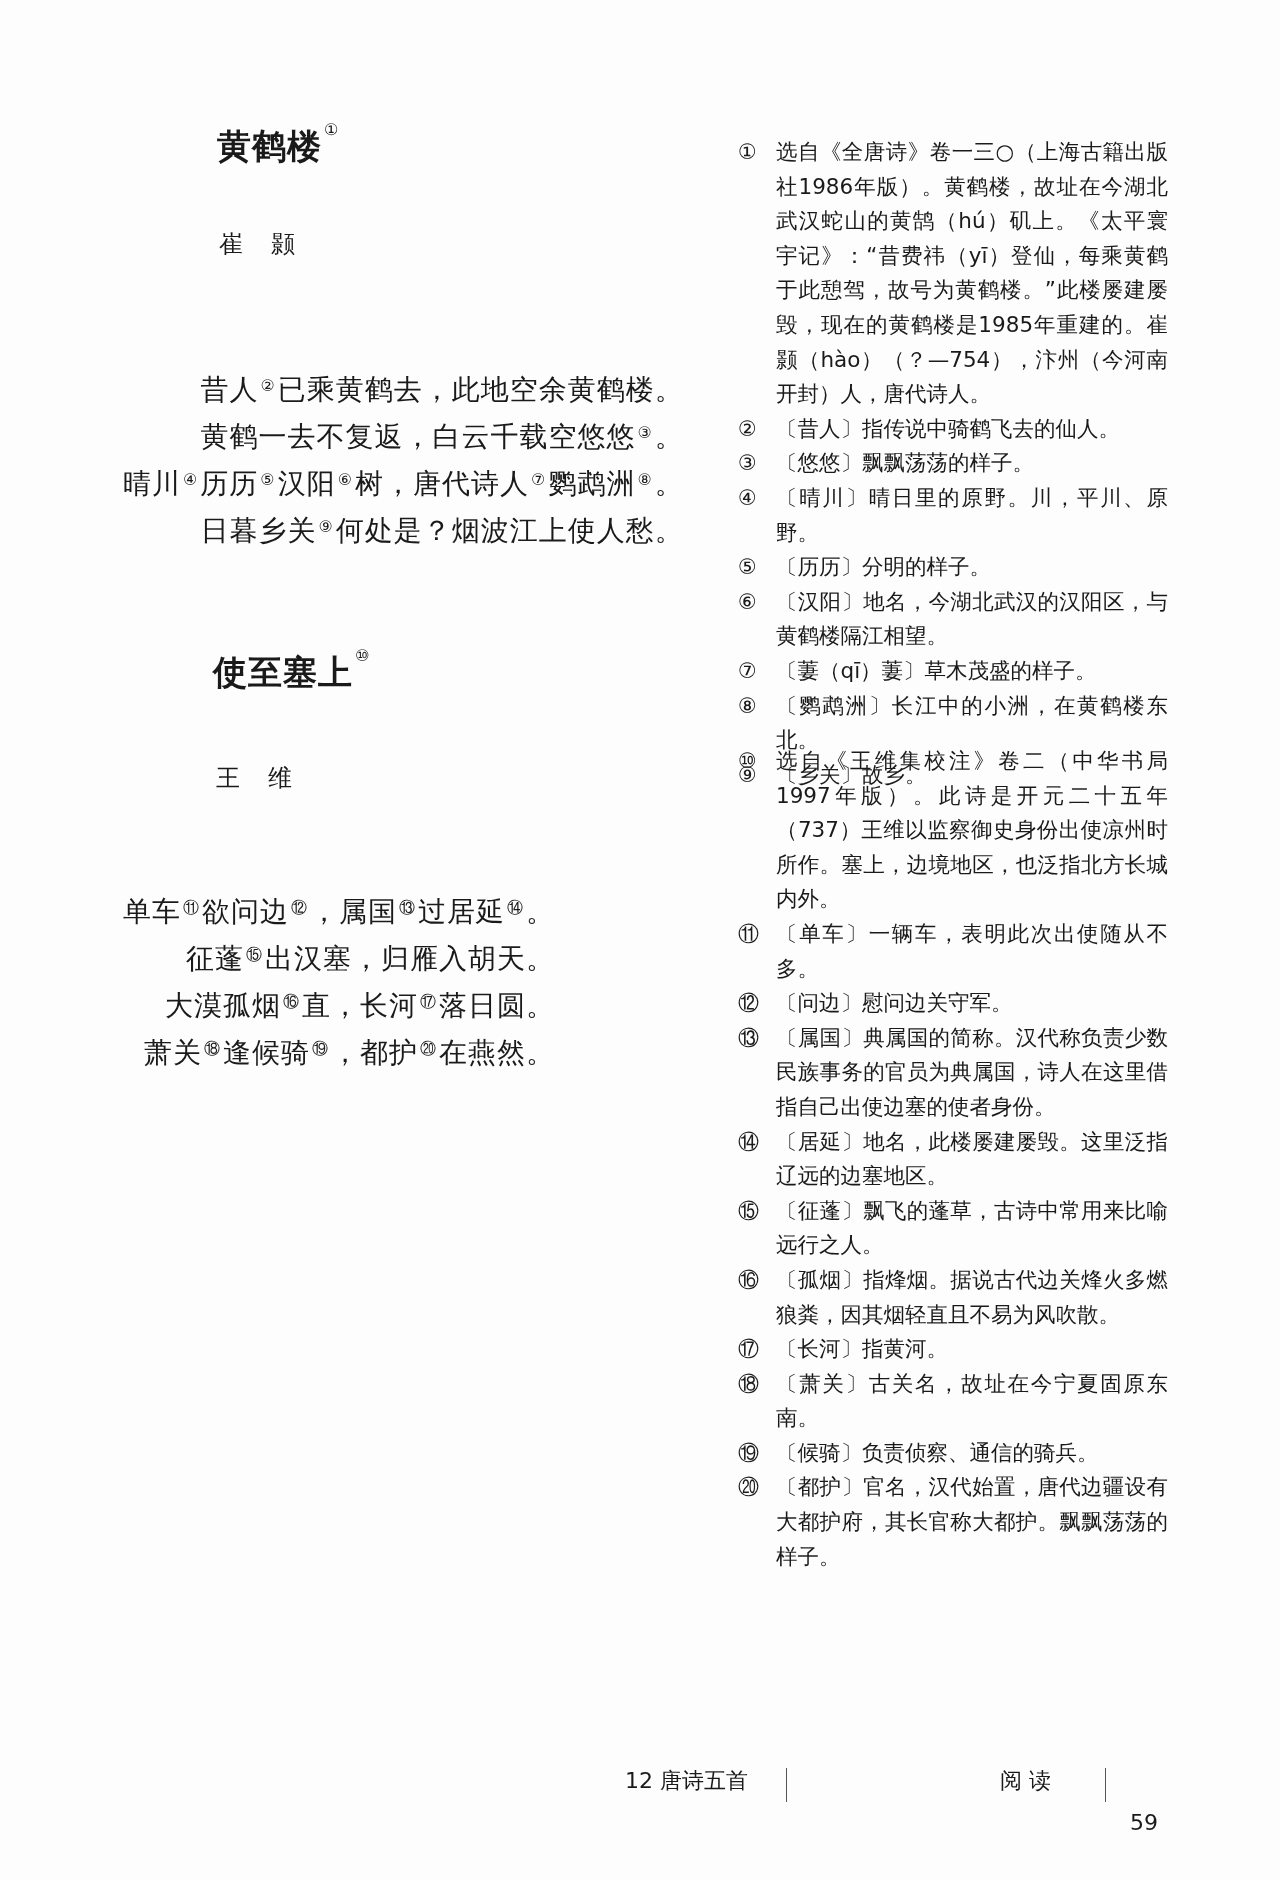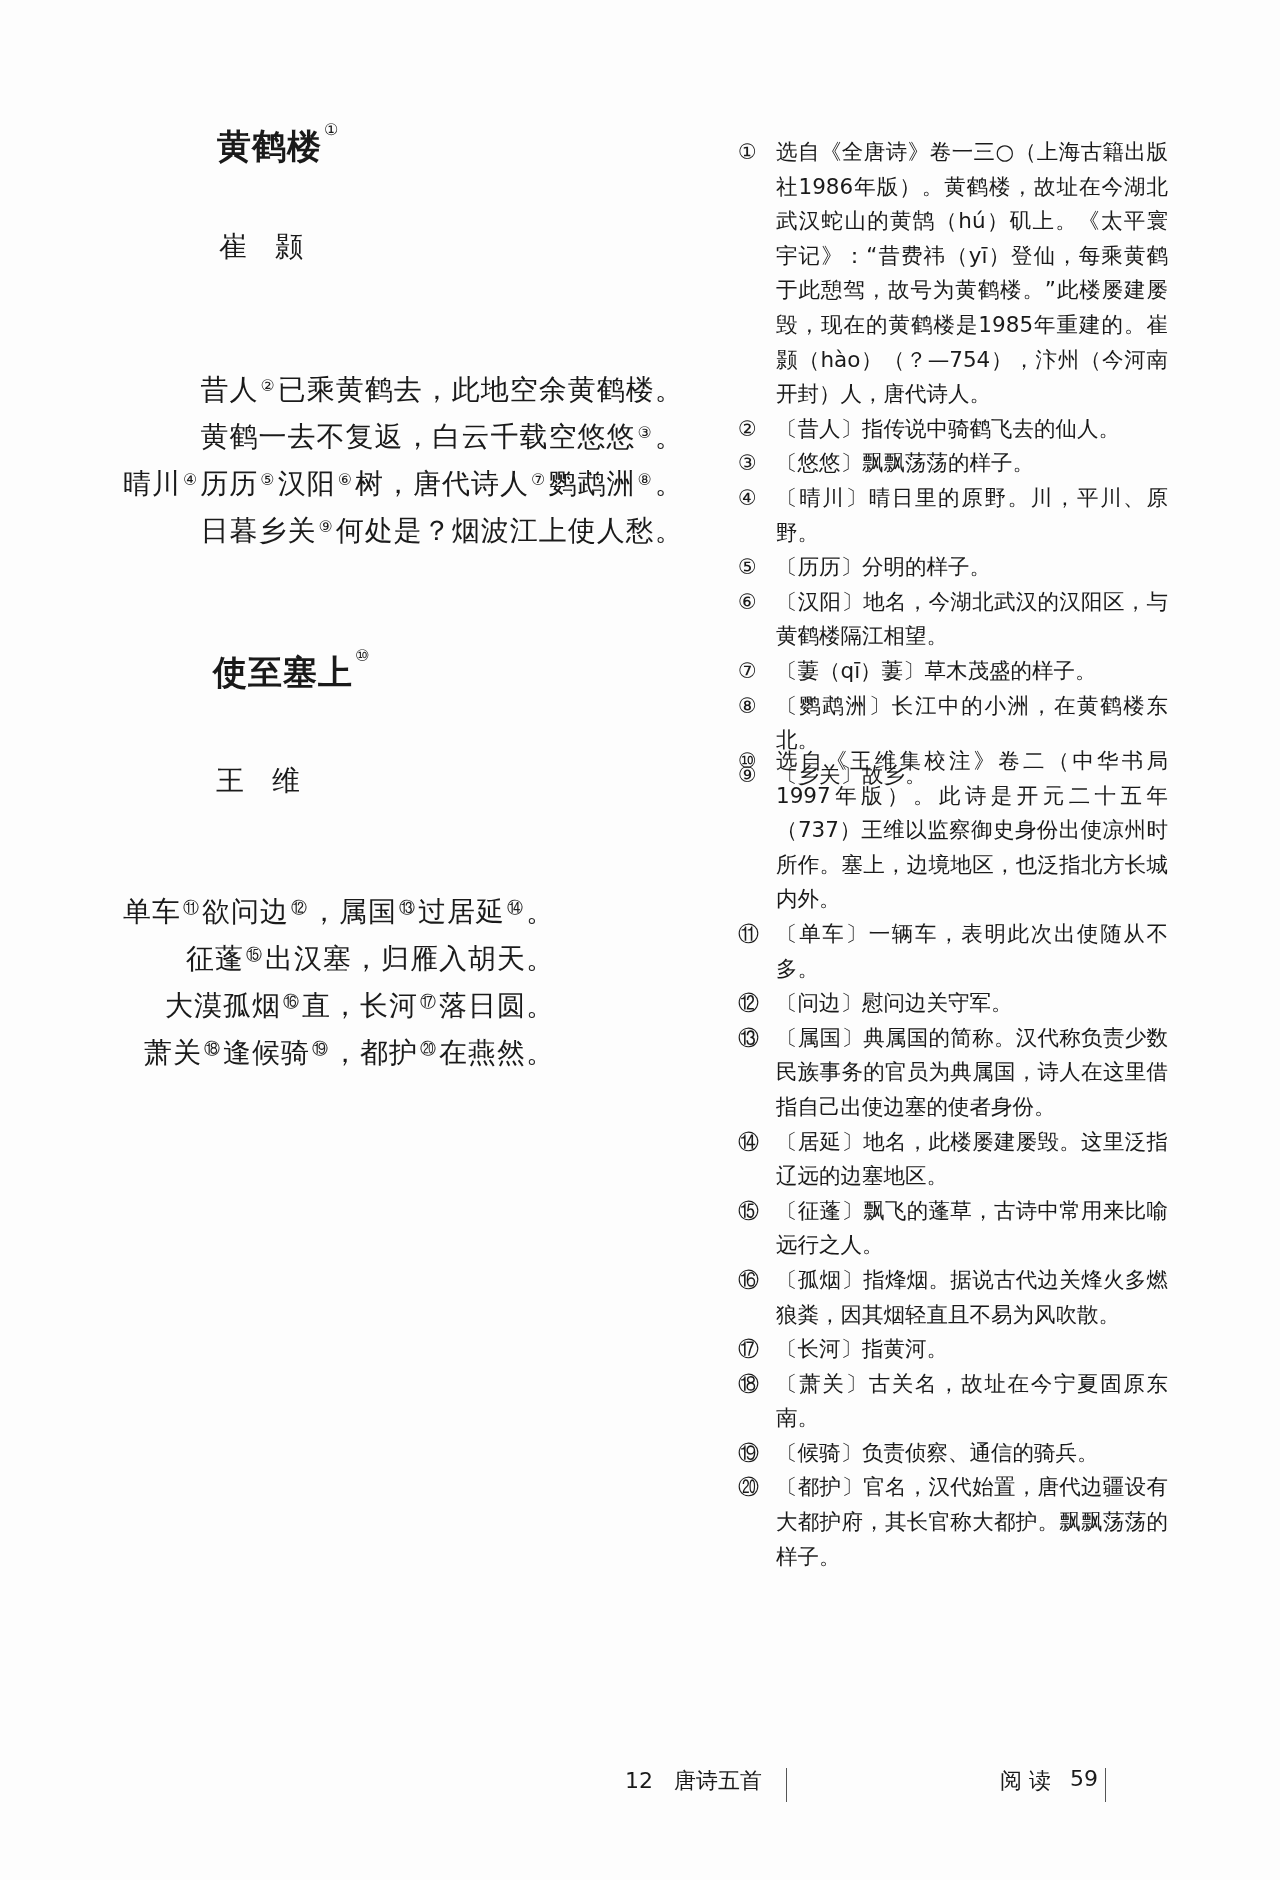--- a/index.html
+++ b/index.html
@@ -3,21 +3,21 @@
 <meta charset="utf-8">
 <style>
   html, body { margin:0; padding:0; }
   body {
     width:1280px; height:1880px; background:#fdfdfd; position:relative; overflow:hidden;
     color:#1a1a1a; font-family:"DejaVu Sans", "Liberation Sans", sans-serif;
   }
   .abs { position:absolute; }
   .title { font-family:"DejaVu Sans", sans-serif; font-weight:bold; font-size:34px; letter-spacing:1px; white-space:nowrap; }
   .title sup, .line sup { font-weight:normal; font-size:16px; vertical-align:top; position:relative; top:-4px; margin:0 2px; }
-  .author { font-size:28px; letter-spacing:28px; white-space:nowrap; }
+  .author { font-size:24px; letter-spacing:28px; white-space:nowrap; }
   .poem { left:123px;text-align:right; }
   .line { font-size:28px; line-height:47px; white-space:nowrap; letter-spacing:1px; }
   .notes { left:738px; width:430px; font-size:21.5px; line-height:34.6px; }
   .note { display:flex; }
   .note .num { width:38px; flex:0 0 38px; font-size:21px; }
   .note .txt { flex:1; text-align:justify; }
   .footer { top:1766px; font-size:22px; white-space:nowrap; }
   .vbar { position:absolute; width:1px; background:#555; }
 </style>
 </head>
@@ -125,18 +125,18 @@
       <span class="txt">〔候骑〕负责侦察、通信的骑兵。</span>
     </div>
     <div class="note">
       <span class="num">⑳</span>
       <span class="txt">〔都护〕官名，汉代始置，唐代边疆设有大都护府，其长官称大都护。飘飘荡荡的样子。</span>
     </div>
   </div>
 
 <div class="abs footer" style="left:625px;">
   <span>12</span>
-  <span style="margin-left:14px;">唐诗五首</span>
+  <span style="">唐诗五首</span>
 </div>
 <div class="vbar" style="left:786px; top:1768px; height:34px;"></div>
 <div class="abs footer" style="left:1000px;">阅 读</div>
 <div class="vbar" style="left:1105px; top:1768px; height:34px;"></div>
-<div class="abs footer" style="left:1070px;">59</div>
+<div class="abs footer" style="left:1130px;margin-top:44px;">59</div>
 
 </body></html>

